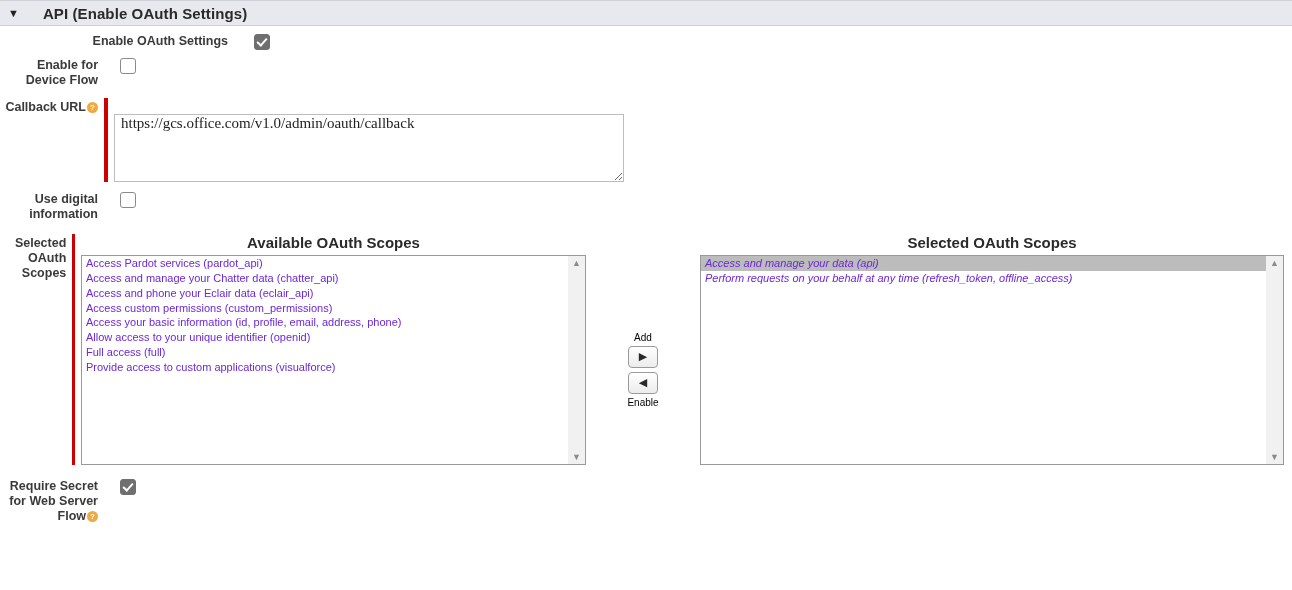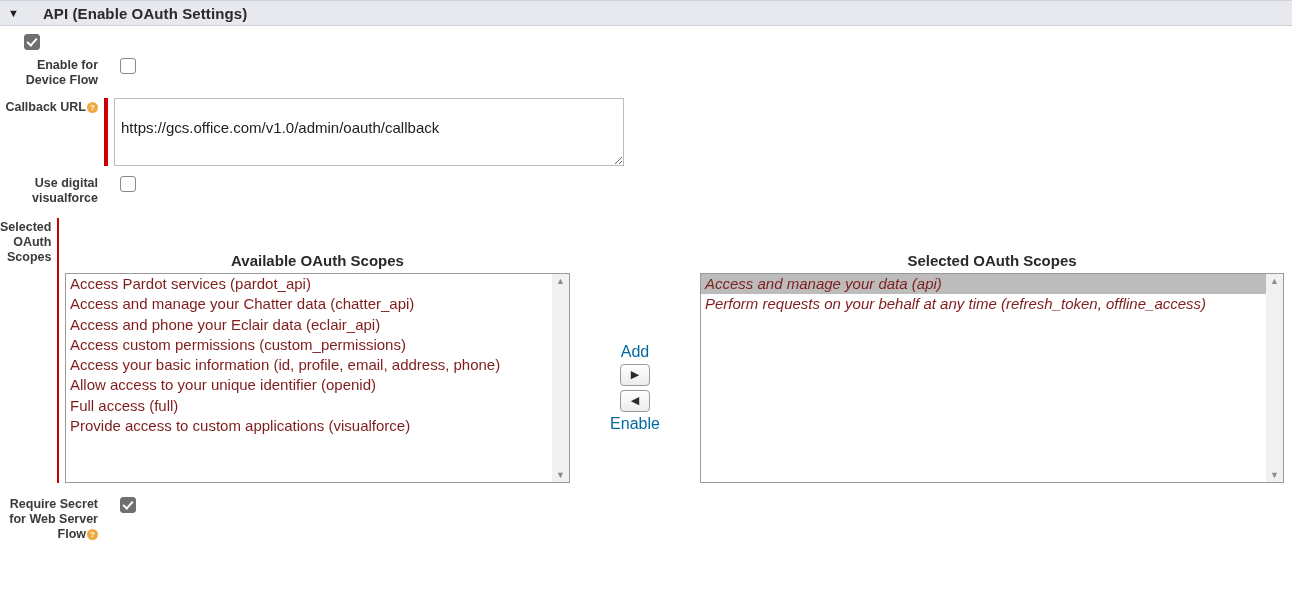--- a/index.html
+++ b/index.html
@@ -90,33 +90,33 @@
     content: "";
     position: absolute;
     left: 4px; top: 1px;
     width: 4px; height: 8px;
     border: solid #fff;
     border-width: 0 2px 2px 0;
     transform: rotate(42deg);
   }
   textarea.callback {
     width: 510px; height: 68px;
-    font-family: Liberation Sans, sans-serif;
+    font-family: Liberation Serif, serif;
     font-size: 15px;
-    padding: 20px 6px;
+    padding: 0 6px;
     border: 1px solid #bdbdbd;
     resize: both;
     color: #222;
+    margin-top: 16px;
   }
   
   .scopes-grid {
     display: flex;
     align-items: stretch;
-    gap: 36px;
-    margin-top: 34px;
+    gap: 28px;
   }
   .scope-col { display: flex; flex-direction: column; }
   .scope-col-title {
     font-weight: bold;
     font-size: 15px;
     text-align: center;
     margin-bottom: 4px;
   }
   .listbox {
     border: 1px solid #9a9a9a;
@@ -125,26 +125,26 @@
     overflow: hidden;
   }
   .listbox.avail { width: 505px; height: 210px; }
   .listbox.sel   { width: 584px; height: 210px; font-style: italic; }
   .listbox .items {
     position: absolute;
     inset: 0 17px 0 0;
     overflow: hidden;
   }
   .listbox .item {
-    font-size: 15px;
+    font-size: 11px;
     line-height: 1.35;
     padding: 0 4px;
     cursor: default;
     white-space: nowrap;
-    color: #7f1d1d;
+    color: #6d28d9;
   }
   .listbox .item.selected {
     background: #d3d3d3;
   }
   .listbox.sel .item.selected {
     background: #bcbcbc;
   }
   .scroll-track {
     position: absolute;
     right: 0; top: 0; bottom: 0;
@@ -163,21 +163,21 @@
   .midcol {
     display: flex;
     flex-direction: column;
     align-items: center;
     justify-content: center;
     font-size: 14px;
     gap: 2px;
     padding-top: 40px;
     width: 58px;
   }
-  .midcol .lbl { color: #0369a1; font-size: 16px; }
+  .midcol .lbl { color: #000000; font-size: 10px; }
   .arrow-btn {
     width: 30px; height: 22px;
     border: 1px solid #9a9a9a;
     border-radius: 4px;
     background: linear-gradient(#fff, #ececec);
     display: flex;
     align-items: center;
     justify-content: center;
     font-size: 11px;
     cursor: pointer;
@@ -190,39 +190,40 @@
 <body>
 
 <div class="section-header">
   <span class="tri">▼</span>
   <span class="title">API (Enable OAuth Settings)</span>
 </div>
 
 <div class="form-area">
 
   <div class="row row-first-enable">
+    <div class="label-col">Enable OAuth Settings</div>
     <span class="check checked"></span>
   </div>
 
   <div class="row" style="margin-top:6px;">
     <div class="label-col">Enable for Device Flow</div>
     <div class="nobar"></div>
     <span class="check"></span>
   </div>
 
   <div class="row" style="margin-top:10px;">
     <div class="label-col">
       <span>Callback URL</span><span class="help-icon">?</span>
     </div>
     <div class="required-bar"></div>
     <textarea class="callback" style="">https://gcs.office.com/v1.0/admin/oauth/callback</textarea>
   </div>
 
   <div class="row" style="margin-top:8px;">
-    <div class="label-col">Use digital visualforce</div>
+    <div class="label-col">Use digital information</div>
     <div class="nobar"></div>
     <span class="check"></span>
   </div>
 
   <div class="row" style="margin-top:12px;">
     <div class="label-col">Selected OAuth Scopes</div>
     <div class="required-bar"></div>
     <div class="scopes-grid">
 
       <div class="scope-col">

